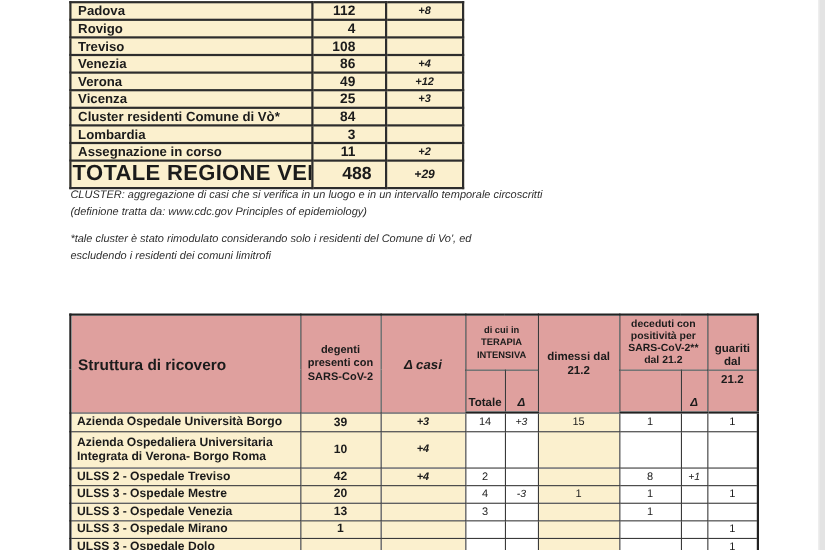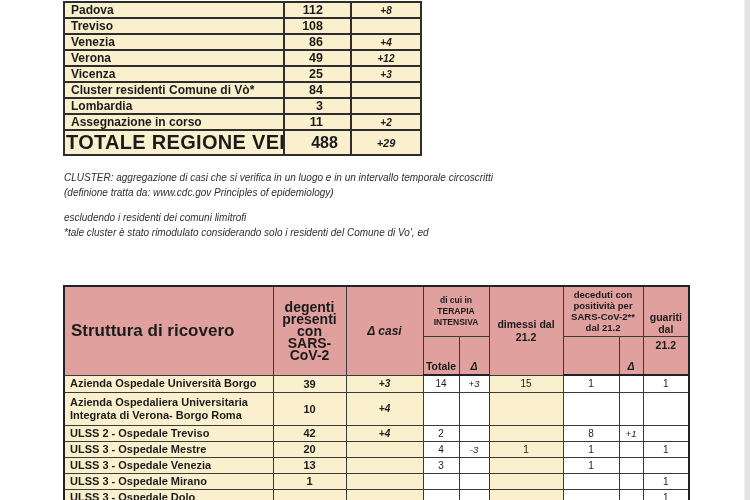--- a/index.html
+++ b/index.html
@@ -49,22 +49,22 @@
     border-collapse: collapse; table-layout: fixed;
     border: 2px solid #222;
   }
   .hosp-table th, .hosp-table td {
     border: 1px solid #3a3a3a; overflow: hidden;
   }
   .hosp-table thead th { background: #DFA09E; font-weight: bold; }
   .hosp-table thead tr.h1 { height: 50px; }
   .hosp-table thead tr.h2 { height: 39px; }
   .hosp-table thead tr.h2 th { border-bottom: 2px solid #222; }
-  .th-strut { font-size: 17px; text-align: left; padding-left: 6px; vertical-align: middle; }
-  .th-degenti { font-size: 14px; text-align: center; vertical-align: middle; line-height: 12px; }
+  .th-strut { font-size: 14px; text-align: left; padding-left: 6px; vertical-align: middle; }
+  .th-degenti { font-size: 10px; text-align: center; vertical-align: middle; line-height: 12px; }
   .th-dcasi { font-size: 12px; font-style: italic; text-align: center; vertical-align: middle; }
   .th-ti { font-size: 8.5px; text-align: center; vertical-align: middle; line-height: 11px; padding: 0 1px; }
   .th-dimessi { font-size: 10.5px; text-align: center; vertical-align: middle; line-height: 13px; }
   .th-dec { font-size: 9.5px; text-align: center; vertical-align: middle; line-height: 11px; padding: 0 1px; }
   .th-guariti1 { font-size: 10.5px; text-align: center; vertical-align: bottom; line-height: 12px; padding-bottom: 1px; }
   .th-sub { font-size: 10.5px; text-align: center; vertical-align: bottom; padding-bottom: 2px; }
   .th-sub.delta { font-style: italic; }
   .th-guariti2 { font-size: 10.5px; text-align: center; vertical-align: top; padding-top: 2px; margin-top: 38px; }
 
   #hosp-rows td { background: #ffffff; font-size: 10px; text-align: center; vertical-align: middle; }
@@ -102,20 +102,25 @@
         <col style="width:67px">
         <col style="width:70px">
       </colgroup>
     <tbody id="top-rows">
     <tr>
       <td class="p-label">Padova</td>
       <td class="p-value">112</td>
       <td class="p-delta">+8</td>
     </tr>
 
+    <tr>
+      <td class="p-label">Rovigo</td>
+      <td class="p-value">4</td>
+      <td class="p-delta"></td>
+    </tr>
 
     <tr>
       <td class="p-label">Treviso</td>
       <td class="p-value">108</td>
       <td class="p-delta"></td>
     </tr>
 
     <tr>
       <td class="p-label">Venezia</td>
       <td class="p-value">86</td>
@@ -159,22 +164,22 @@
         <td class="t-delta">+29</td>
       </tr>
     </tfoot>
   </table>
 
   <div class="note note1">
     <div>CLUSTER: aggregazione di casi che si verifica in un luogo e in un intervallo temporale circoscritti</div>
     <div>(definione tratta da: www.cdc.gov    Principles of epidemiology)</div>
   </div>
   <div class="note note2">
+    <div>*tale cluster è stato rimodulato considerando solo i residenti del Comune di Vo',  ed</div>
     <div>escludendo i residenti dei comuni limitrofi</div>
-    <div>*tale cluster è stato rimodulato considerando solo i residenti del Comune di Vo',  ed</div>
   </div>
 
 
   <table class="hosp-table">
     <colgroup>
       <col style="width:209px">
         <col style="width:73px">
         <col style="width:77px">
       <col style="width:36px">
         <col style="width:30px">

